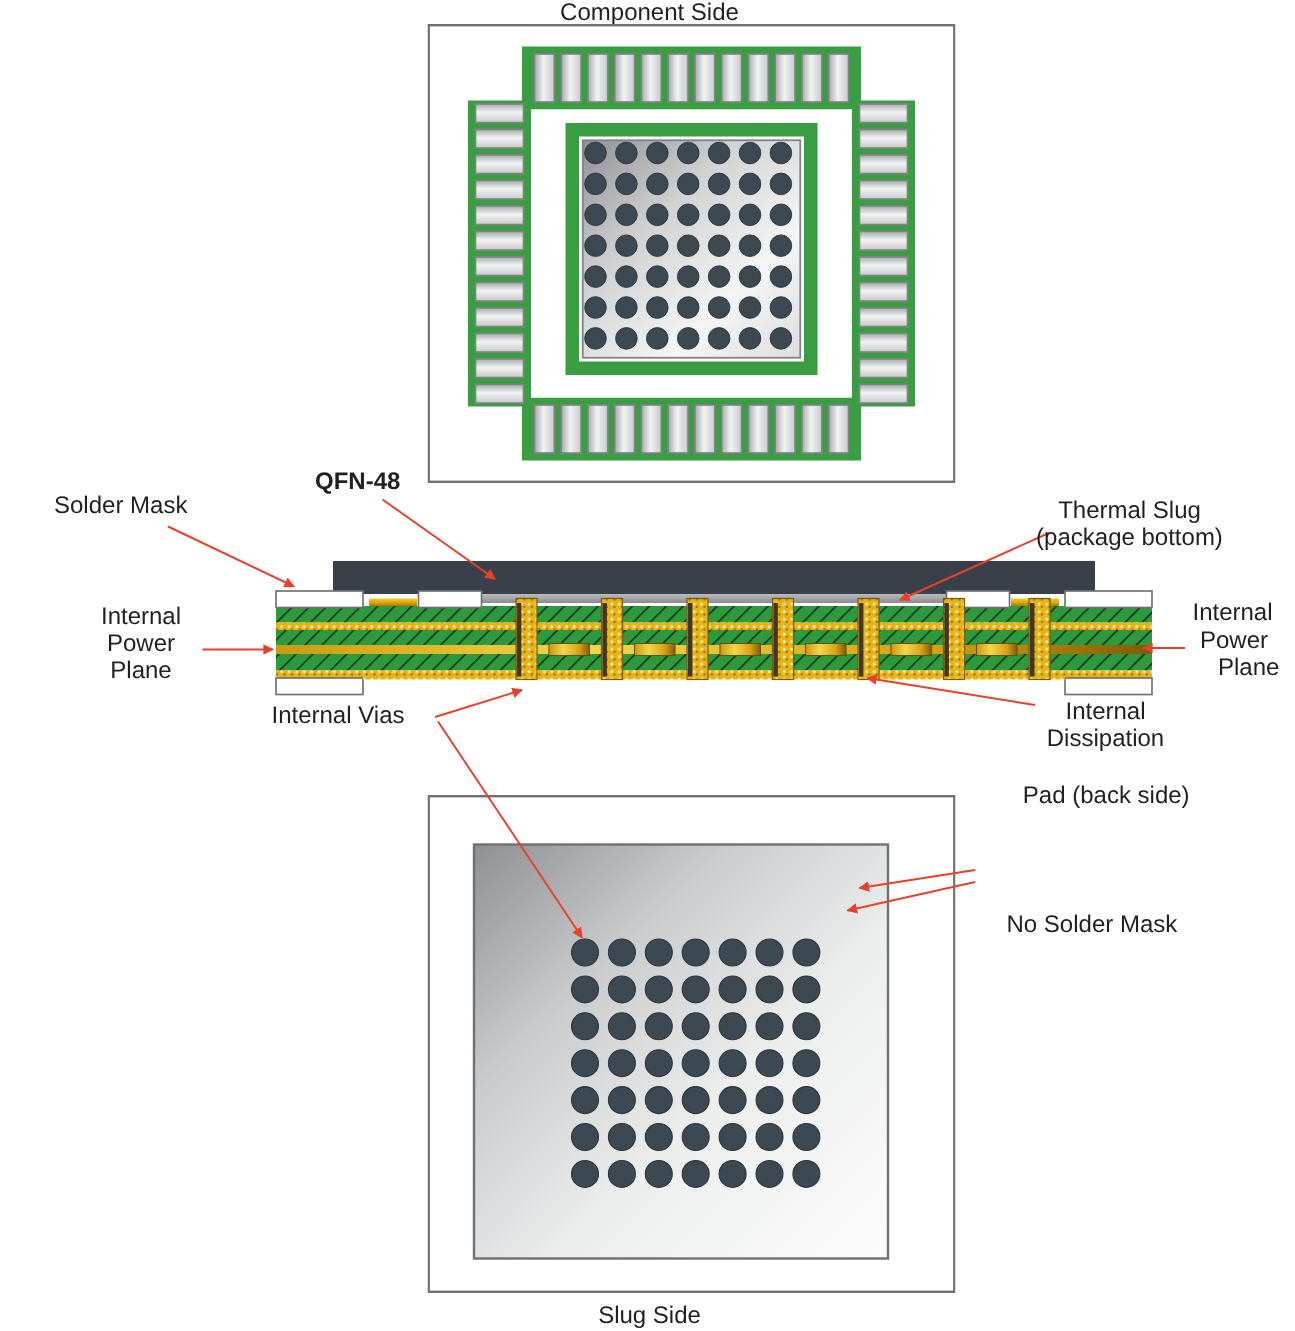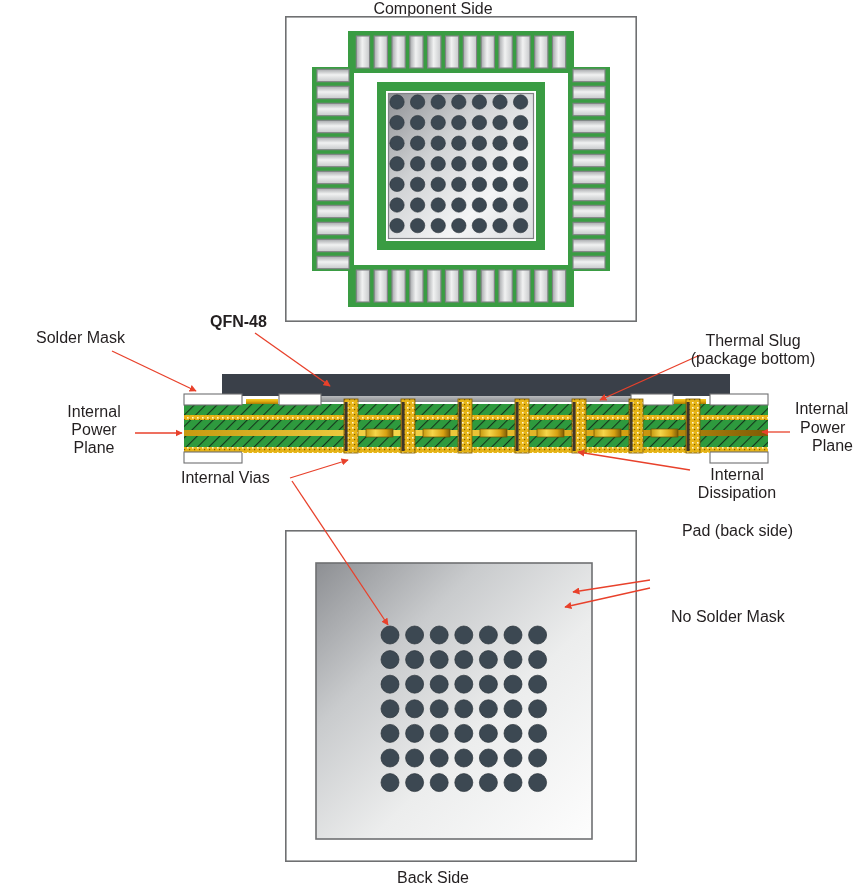--- a/index.html
+++ b/index.html
@@ -361,21 +361,21 @@
         <circle cx="105" cy="252.60000000000002" r="9" fill="#3c4852" stroke="#2b343b" stroke-width="0.7"></circle>
         <circle cx="129.6" cy="252.60000000000002" r="9" fill="#3c4852" stroke="#2b343b" stroke-width="0.7"></circle>
         <circle cx="154.2" cy="252.60000000000002" r="9" fill="#3c4852" stroke="#2b343b" stroke-width="0.7"></circle>
         <circle cx="178.8" cy="252.60000000000002" r="9" fill="#3c4852" stroke="#2b343b" stroke-width="0.7"></circle>
         <circle cx="203.4" cy="252.60000000000002" r="9" fill="#3c4852" stroke="#2b343b" stroke-width="0.7"></circle>
         <circle cx="228" cy="252.60000000000002" r="9" fill="#3c4852" stroke="#2b343b" stroke-width="0.7"></circle>
         <circle cx="252.60000000000002" cy="252.60000000000002" r="9" fill="#3c4852" stroke="#2b343b" stroke-width="0.7"></circle>
       </g>
   </svg>
 
-  <div class="lbl center" style="left:333px; top:869px; width:200px;">Back Side</div>
+  <div class="lbl center" style="left:333px; top:869px; width:200px;">Slug Side</div>
 
   <svg style="position:absolute; left:0; top:0;" width="863" height="887">
     <defs>
       <marker id="ar" viewBox="0 0 10 10" refX="9" refY="5" markerWidth="5.5" markerHeight="5.5" orient="auto-start-reverse">
         <path d="M 0 0 L 10 5 L 0 10 z" fill="#e8412b"></path>
       </marker>
     </defs>
     <g stroke="#e8412b" stroke-width="1.3" fill="none" marker-end="url(#ar)">
 
       <path d="M 112 351 L 196 391"></path>

